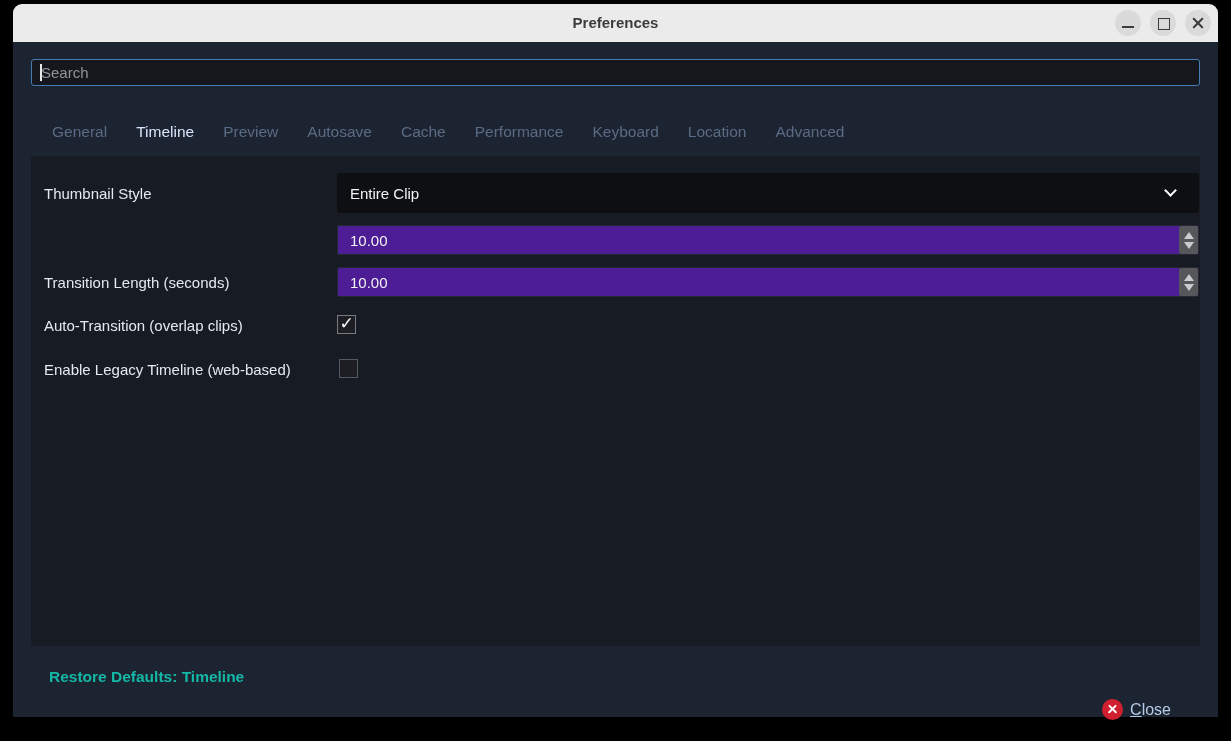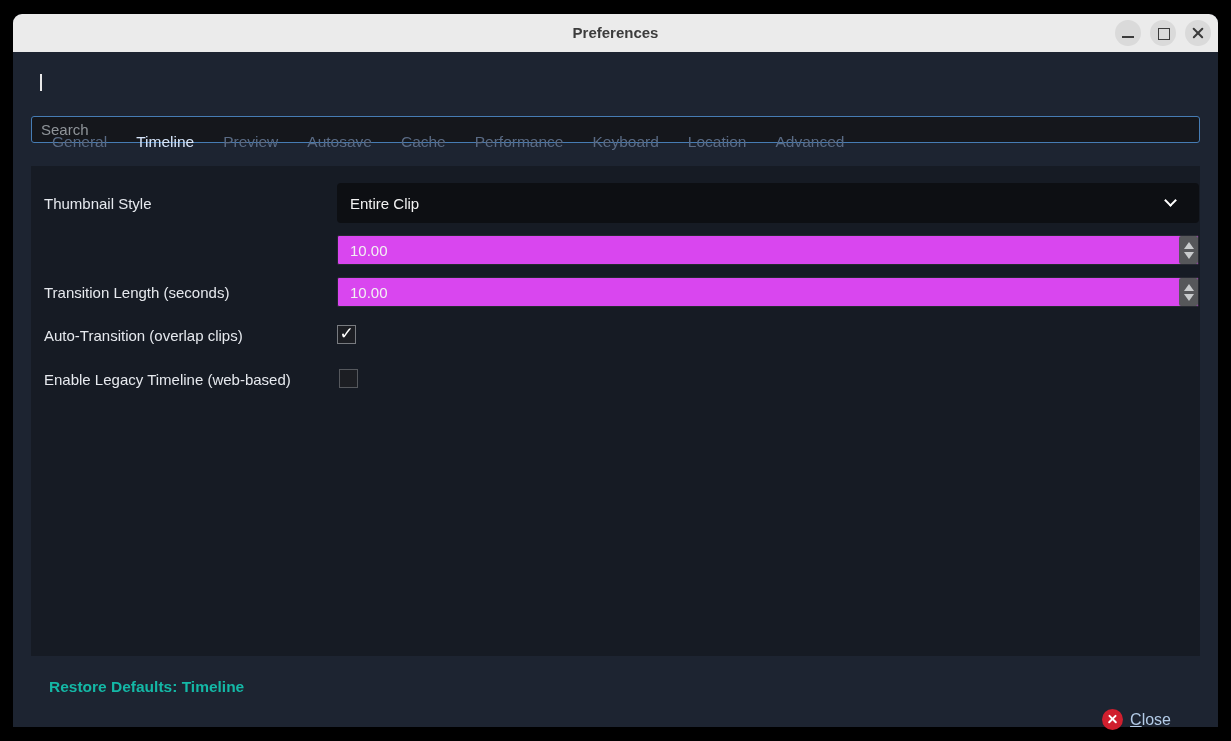--- a/index.html
+++ b/index.html
@@ -1,19 +1,19 @@
 <!DOCTYPE html>
 <html><head>
 <meta charset="utf-8">
 <style>
   * { box-sizing: border-box; margin: 0; padding: 0; }
   html, body { width: 1231px; height: 741px; background: #000; overflow: hidden;
                font-family: "Liberation Sans", "DejaVu Sans", sans-serif; }
 
-  .window { position: absolute; left: 13px; top: 14px; width: 1205px; height: 713px;
+  .window { position: absolute; left: 13px; top: 4px; width: 1205px; height: 713px;
             background: #1d2431; border-radius: 9px 9px 0 0; }
 
   
   .titlebar { position: relative; height: 38px; background: #ebebeb;
               border-radius: 9px 9px 0 0; }
   .titlebar .title { position: absolute; left: 0; right: 0; top: 0; height: 38px;
                      line-height: 38px; text-align: center; color: #3c3c3c;
                      font-size: 15px; font-weight: bold; }
   .controls { position: absolute; right: 7px; top: 6px; display: flex; gap: 9px; }
   .wc { width: 26px; height: 26px; border-radius: 50%; background: #dadada;
@@ -27,21 +27,21 @@
                     top: 12px; width: 14px; height: 1.8px; background: #3c3c3c;
                     border-radius: 1px; }
   .wc-close::before { transform: rotate(45deg); }
   .wc-close::after  { transform: rotate(-45deg); }
 
   
   .search-wrap { position: absolute; left: 18px; top: 55px; width: 1169px; height: 27px; }
   .search-input { width: 100%; height: 100%; background: #15171c;
                   border: 1px solid #467cb4; border-radius: 3px; outline: none;
                   color: #e8e8e8; font-size: 15px; padding: 0 9px;
-                  font-family: "Liberation Sans", "DejaVu Sans", sans-serif; margin-top: 47px; }
+                  font-family: "Liberation Sans", "DejaVu Sans", sans-serif; }
   .search-input::placeholder { color: #8f9499; }
   .caret { position: absolute; left: 9px; top: 5px; width: 2px; height: 17px;
            background: #e8e8e8; pointer-events: none; }
 
   
   .tabbar { position: absolute; left: 39px; top: 113px; height: 30px;
             display: flex; gap: 29px; align-items: center; }
   .tab { font-size: 15.5px; color: #5a6b85; cursor: pointer; white-space: nowrap; }
   .tab.active { color: #d6e5fa; }
 
@@ -54,21 +54,21 @@
   .ctrl { position: absolute; left: 293px; top: 0; width: 862px; height: 100%; }
 
   .combo { background: #0d0f13; border-radius: 4px; height: 100%; position: relative;
            cursor: pointer; padding-left: 11px; }
   .combo-text { position: absolute; left: 13px; top: 0; height: 100%; display: flex;
                 align-items: center; color: #f2f2f2; font-size: 15px; }
   .chevron { position: absolute; right: 24px; top: 13px; width: 9px; height: 9px;
              border-right: 2px solid #fff; border-bottom: 2px solid #fff;
              transform: rotate(45deg); }
 
-  .spin { background: #d946ef; border: 1px solid #262931; border-radius: 2px;
+  .spin { background: #4c1d95; border: 1px solid #262931; border-radius: 2px;
           height: 100%; position: relative; }
   .spin-text { position: absolute; left: 12px; top: 0; height: 100%; display: flex;
                align-items: center; color: #f2f2f2; font-size: 15px; }
   .spin-btns { position: absolute; right: 0; top: 0; bottom: 0; width: 19px;
                background: #56575a; border-radius: 2px; cursor: pointer;
                display: flex; flex-direction: column; align-items: center;
                justify-content: center; gap: 3px; }
   .tri-up { width: 0; height: 0; border-left: 5px solid transparent;
             border-right: 5px solid transparent; border-bottom: 7px solid #c9cbcd; }
   .tri-down { width: 0; height: 0; border-left: 5px solid transparent;

